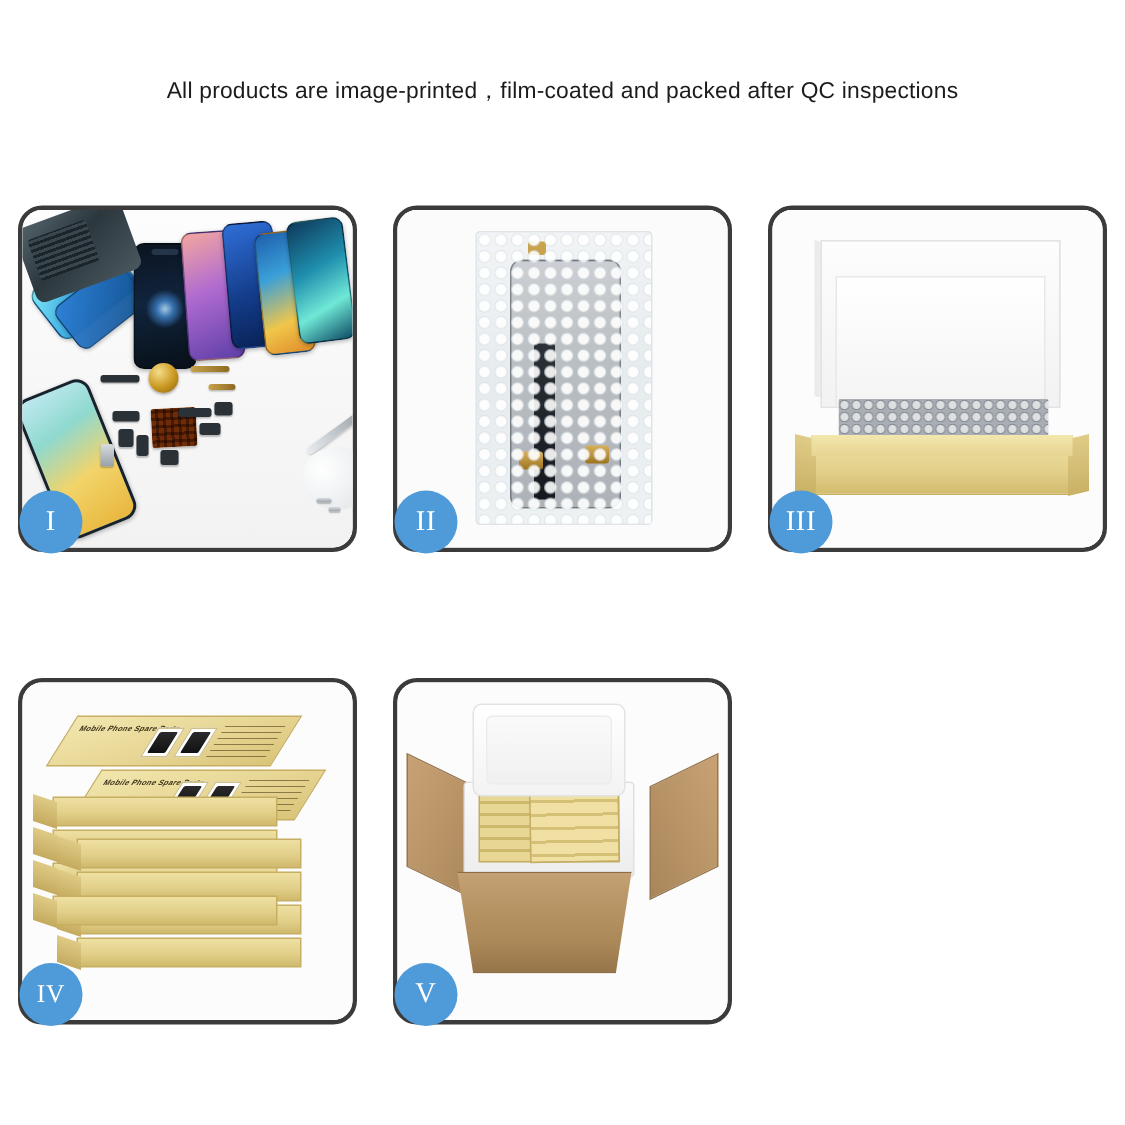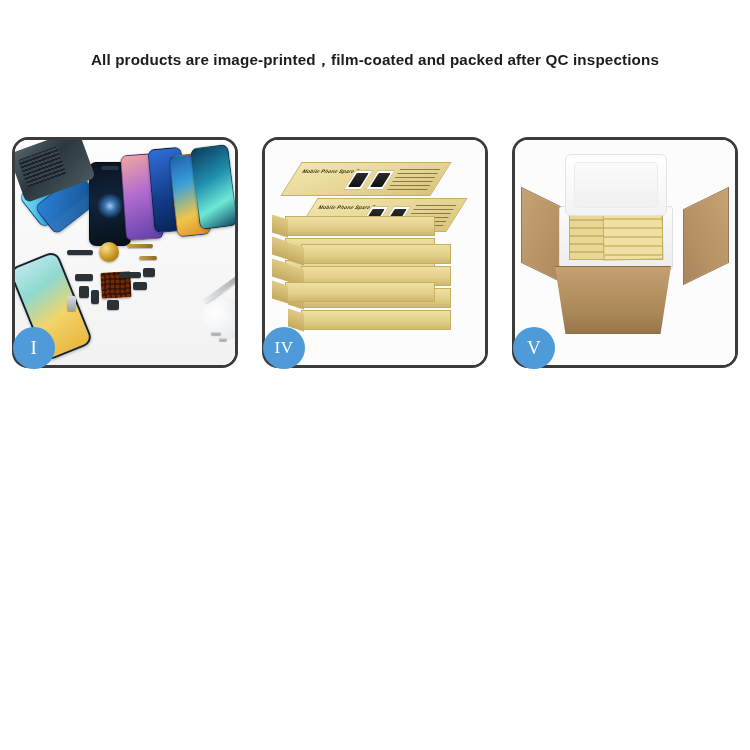--- a/index.html
+++ b/index.html
@@ -17,21 +17,21 @@
     font-size: 36px;
     font-weight: 400;
     letter-spacing: 1.6px;
     color: #111111;
     line-height: 1.05;
     white-space: nowrap;
   }
   .subtitle {
     margin-top: 12px;
     font-size: 15.2px;
-    font-weight: 700;
+    font-weight: 400;
     letter-spacing: 0.15px;
     color: #1c1c1c;
     white-space: nowrap;
   }
 
   
   .grid {
     position: absolute;
     top: 137px; left: 0;
     width: 750px;
@@ -403,21 +403,50 @@
         <div class="ph-open"></div>
         <div class="tweez"></div>
         <div class="glove"></div>
         <div class="prt silver" style="left:196px;top:192px;width:10px;height:3px;"></div>
         <div class="prt silver" style="left:204px;top:198px;width:8px;height:3px;"></div>
       </div>
     </div>
     <div class="badge">I</div>
   </div>
 
-
+  <div class="panel">
+    <div class="panel-inner">
+      <div class="scene2">
+        <div class="bagwrap">
+          <div class="screenpanel"></div>
+          <div class="flexstrip"></div>
+          <div class="tab-top"></div>
+          <div class="connector" style="left:28px;top:146px;"></div>
+          <div class="connector" style="left:72px;top:142px;"></div>
+          <div class="bubbles"></div>
+        </div>
+      </div>
+    </div>
+    <div class="badge">II</div>
+  </div>
+
+  <div class="panel">
+    <div class="panel-inner">
+      <div class="scene3">
+        <div class="box3-flapL"></div>
+        <div class="box3-flapR"></div>
+        <div class="box3-lid"></div>
+        <div class="box3-lidface"></div>
+        <div class="bubblesheet"></div>
+        <div class="box3-body"></div>
+        <div class="box3-front"></div>
+      </div>
+    </div>
+    <div class="badge">III</div>
+  </div>
 
   <div class="panel">
     <div class="panel-inner">
       <div class="scene4">
         <div class="stack">
 
           <div class="klid" style="left:18px;top:6px;">
             <div class="klabel">
               <span>Mobile Phone Spare Parts</span>
               <span class="phimg" style="left:52px;">

